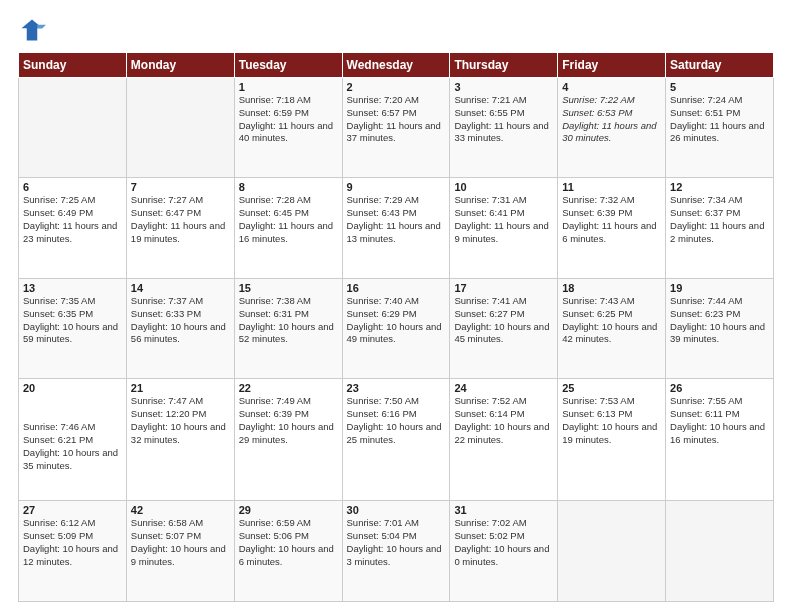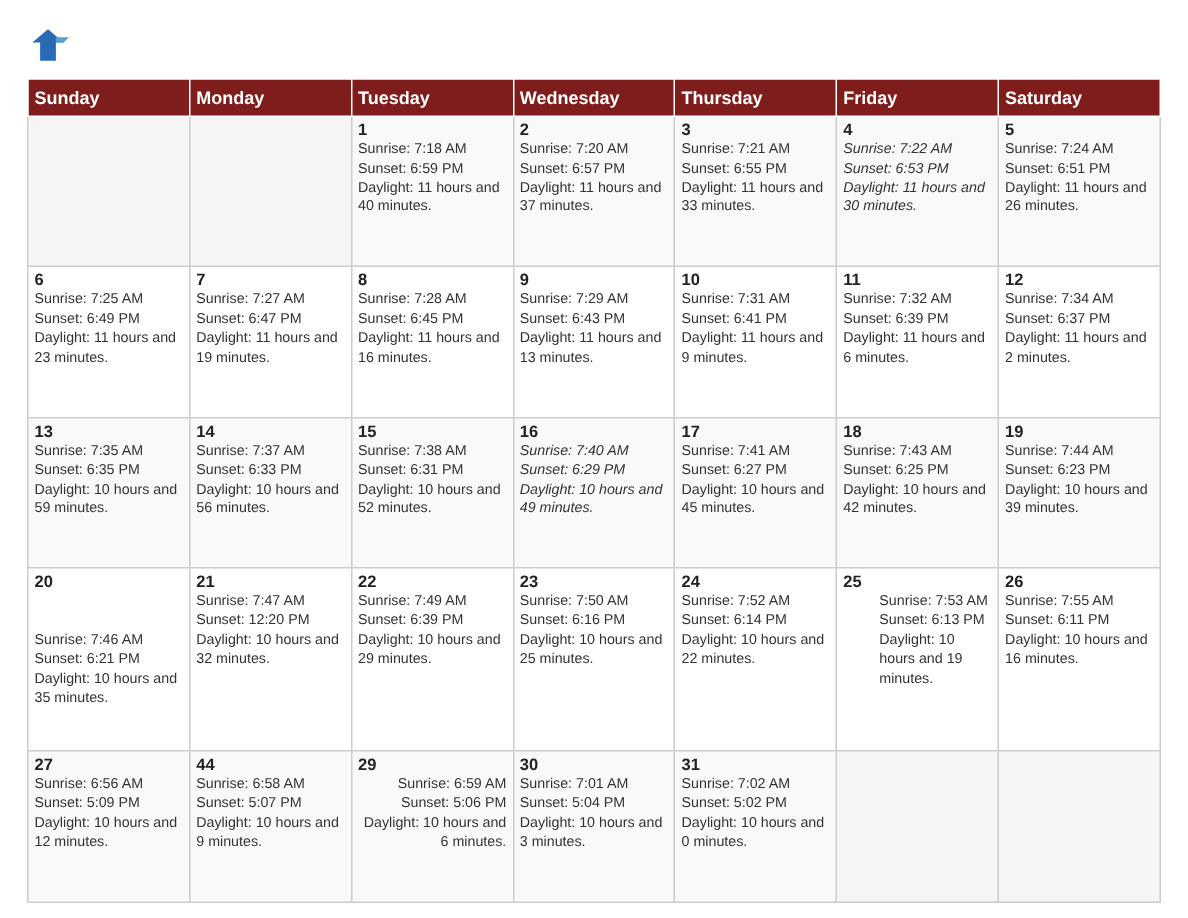--- a/index.html
+++ b/index.html
@@ -231,21 +231,21 @@
 Daylight: 10 hours and 56 minutes.</div>
           </td>
           <td>
             <span class="day-number">15</span>
             <div class="day-info" style="white-space: pre-wrap;">Sunrise: 7:38 AM
 Sunset: 6:31 PM
 Daylight: 10 hours and 52 minutes.</div>
           </td>
           <td>
             <span class="day-number">16</span>
-            <div class="day-info" style="white-space: pre-wrap; font-style: italic;">Sunrise: 7:40 AM
+            <div class="day-info" style="white-space: pre-wrap;">Sunrise: 7:40 AM
 Sunset: 6:29 PM
 Daylight: 10 hours and 49 minutes.</div>
           </td>
           <td>
             <span class="day-number">17</span>
             <div class="day-info" style="white-space: pre-wrap;">Sunrise: 7:41 AM
 Sunset: 6:27 PM
 Daylight: 10 hours and 45 minutes.</div>
           </td>
           <td>
@@ -287,47 +287,47 @@
 Daylight: 10 hours and 25 minutes.</div>
           </td>
           <td>
             <span class="day-number">24</span>
             <div class="day-info" style="white-space: pre-wrap;">Sunrise: 7:52 AM
 Sunset: 6:14 PM
 Daylight: 10 hours and 22 minutes.</div>
           </td>
           <td>
             <span class="day-number">25</span>
-            <div class="day-info" style="white-space: pre-wrap; margin-left: 24px;">Sunrise: 7:53 AM
+            <div class="day-info" style="white-space: pre-wrap;">Sunrise: 7:53 AM
 Sunset: 6:13 PM
 Daylight: 10 hours and 19 minutes.</div>
           </td>
           <td>
             <span class="day-number">26</span>
             <div class="day-info" style="white-space: pre-wrap;">Sunrise: 7:55 AM
 Sunset: 6:11 PM
 Daylight: 10 hours and 16 minutes.</div>
           </td>
         </tr>
         <tr>
           <td>
             <span class="day-number">27</span>
-            <div class="day-info" style="white-space: pre-wrap;">Sunrise: 6:56 AM
+            <div class="day-info" style="white-space: pre-wrap;">Sunrise: 6:12 AM
 Sunset: 5:09 PM
 Daylight: 10 hours and 12 minutes.</div>
           </td>
           <td>
-            <span class="day-number">44</span>
+            <span class="day-number">42</span>
             <div class="day-info" style="white-space: pre-wrap;">Sunrise: 6:58 AM
 Sunset: 5:07 PM
 Daylight: 10 hours and 9 minutes.</div>
           </td>
           <td>
             <span class="day-number">29</span>
-            <div class="day-info" style="white-space: pre-wrap; text-align: right;">Sunrise: 6:59 AM
+            <div class="day-info" style="white-space: pre-wrap;">Sunrise: 6:59 AM
 Sunset: 5:06 PM
 Daylight: 10 hours and 6 minutes.</div>
           </td>
           <td>
             <span class="day-number">30</span>
             <div class="day-info" style="white-space: pre-wrap;">Sunrise: 7:01 AM
 Sunset: 5:04 PM
 Daylight: 10 hours and 3 minutes.</div>
           </td>
           <td>

